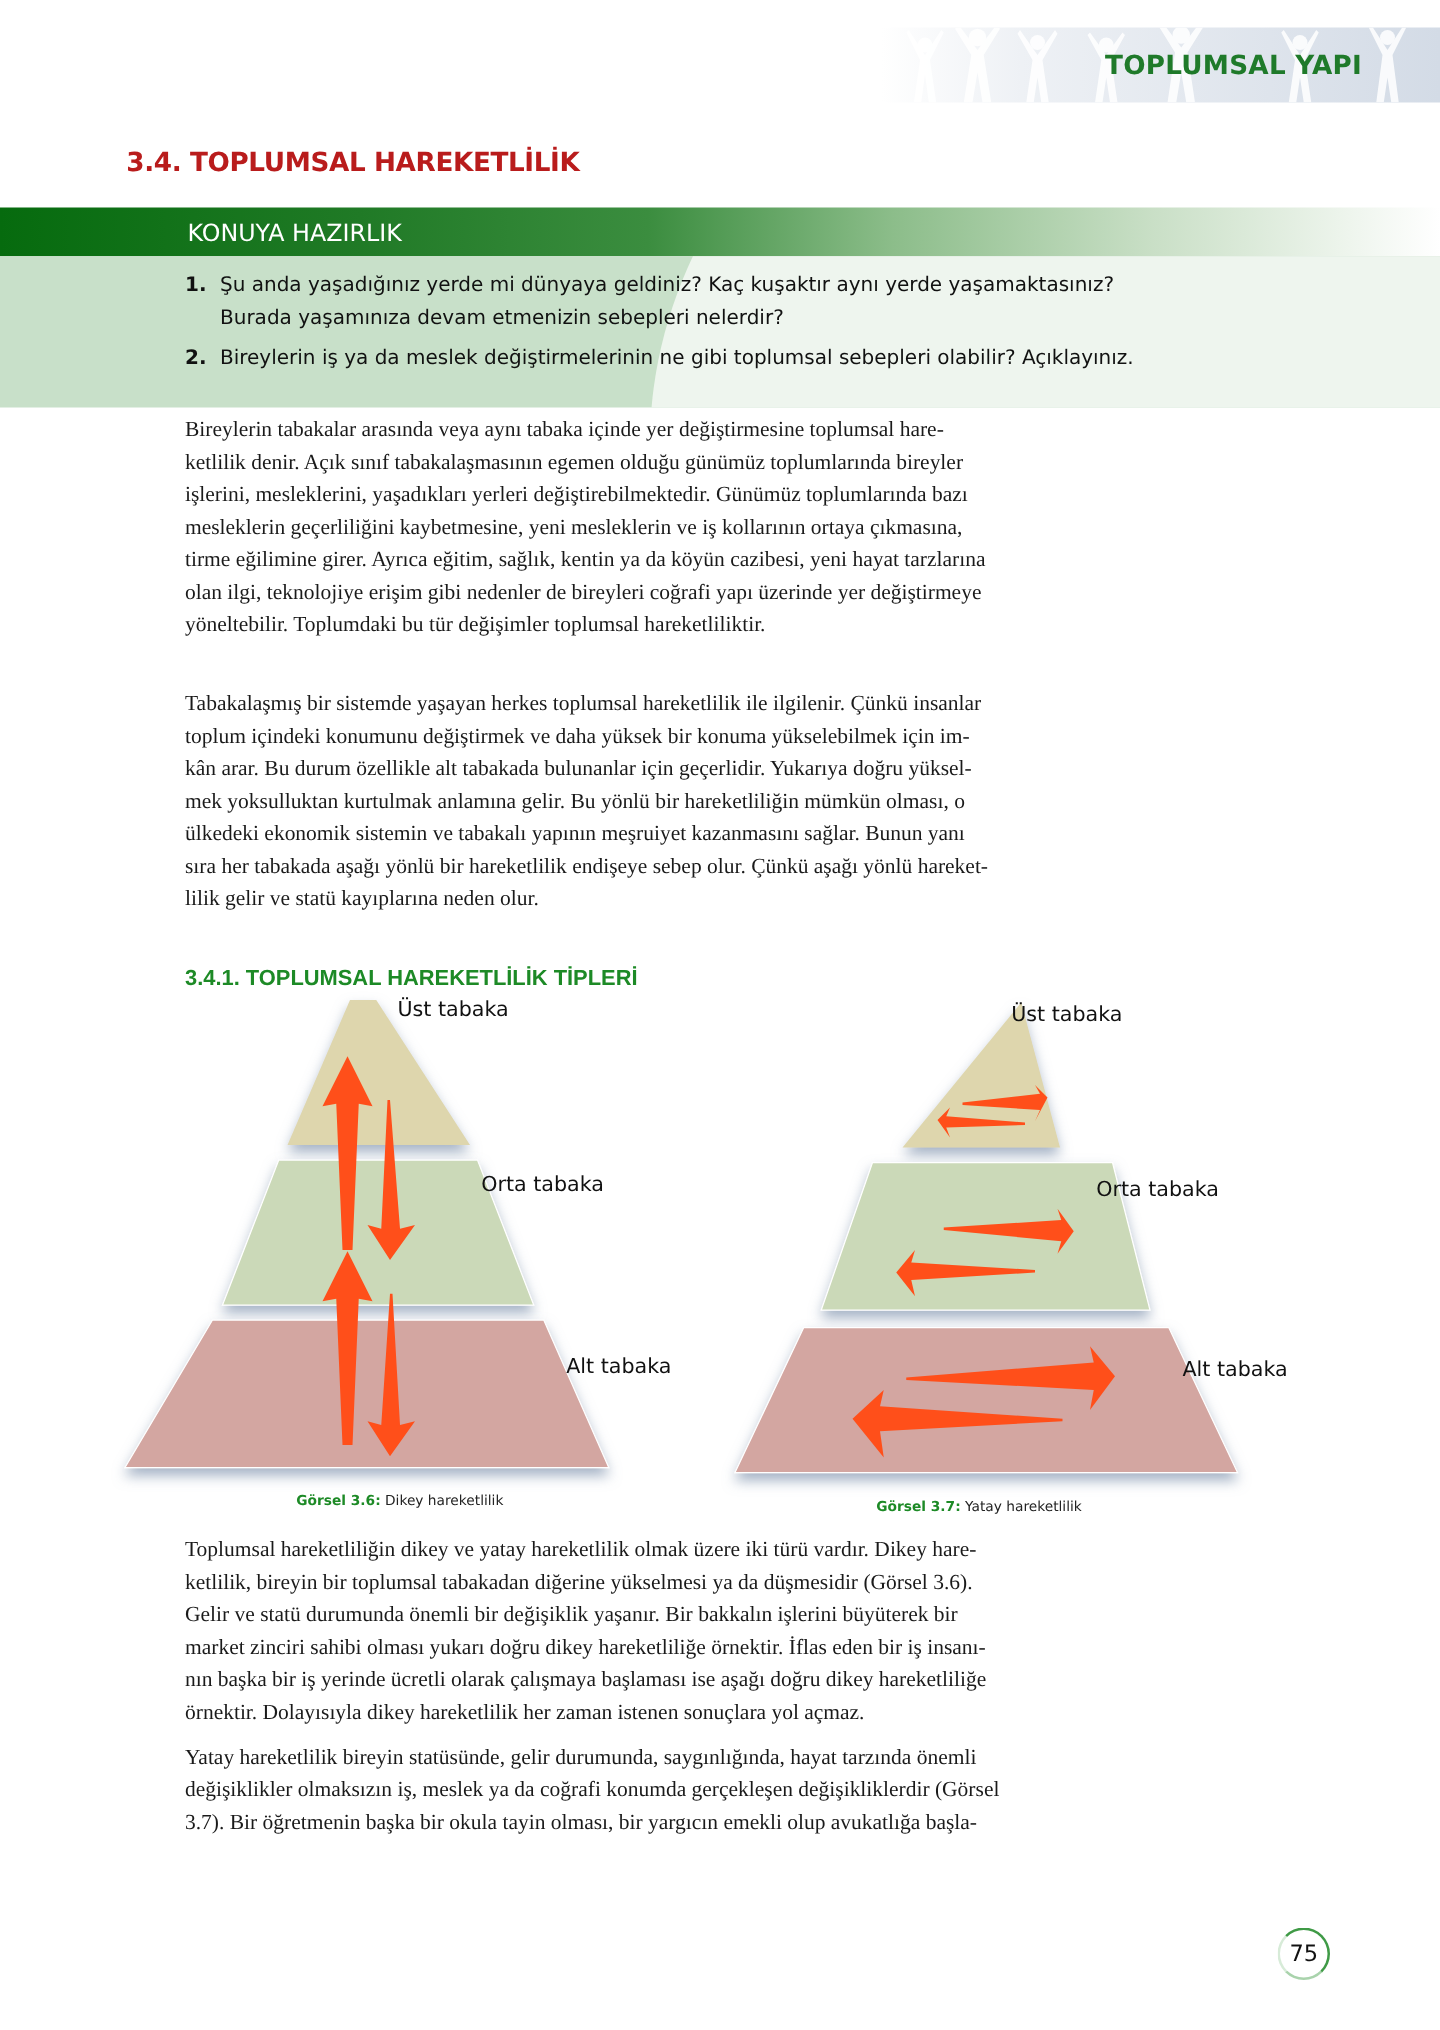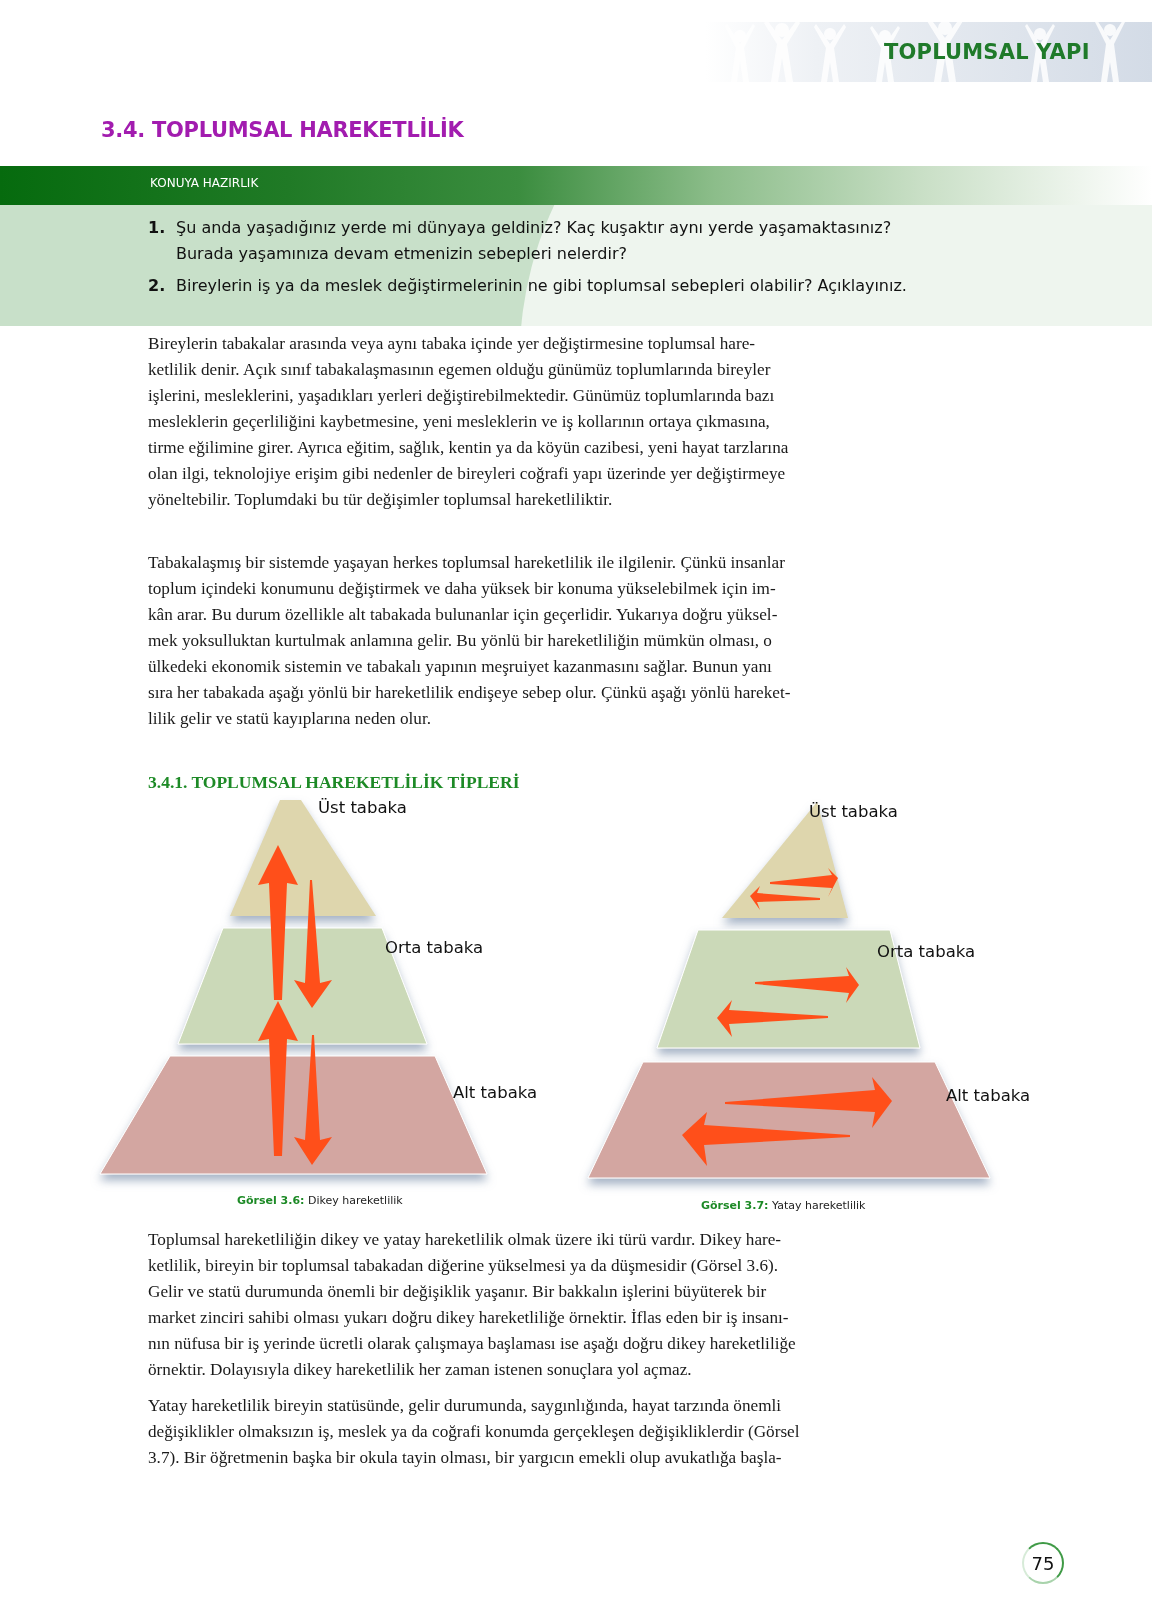--- a/index.html
+++ b/index.html
@@ -1,30 +1,30 @@
 <!DOCTYPE html>
 <html><head>
 <meta charset="utf-8">
 <style>
   html, body { margin: 0; padding: 0; }
   body { width: 1152px; height: 1624px; background: #ffffff; position: relative; overflow: hidden; font-family: "DejaVu Serif", serif; color: #1a1a1a; }
   .header-band { position: absolute; left: 705px; top: 22px; width: 447px; height: 60px; background: linear-gradient(90deg, rgba(255,255,255,1) 0%, #eef1f5 25%, #d3dbe6 100%); overflow: hidden; }
   .header-band svg { position: absolute; left: 0; top: 0; }
   .running-title { position: absolute; left: 884px; top: 40px; font-family: "DejaVu Sans", sans-serif; font-weight: bold; font-size: 21px; color: #1f7a2a; letter-spacing: 0.2px; white-space: nowrap; }
-  .section-title { position: absolute; left: 101px; top: 118px; font-family: "DejaVu Sans", sans-serif; font-weight: bold; font-size: 21px; color: #a21caf; white-space: nowrap; letter-spacing: -0.3px; }
+  .section-title { position: absolute; left: 101px; top: 118px; font-family: "DejaVu Sans", sans-serif; font-weight: bold; font-size: 21px; color: #b91c1c; white-space: nowrap; letter-spacing: -0.3px; }
   .prep-bar { position: absolute; left: 0; top: 166px; width: 1152px; height: 39px; background: linear-gradient(90deg, #066b0e 0%, #207a26 25%, #3b8d3f 45%, #8cbd8a 62%, #c9dfc6 80%, #ffffff 100%); }
-  .prep-bar-label { position: absolute; left: 150px; top: 176px; font-family: "DejaVu Sans", sans-serif; font-size: 12px; color: #ffffff; white-space: nowrap; }
+  .prep-bar-label { position: absolute; left: 150px; top: 176px; font-family: "DejaVu Sans", sans-serif; font-size: 19px; color: #ffffff; white-space: nowrap; }
   .prep-box { position: absolute; left: 0; top: 205px; width: 1152px; height: 121px; background: #c8e0c9; overflow: hidden; }
   .prep-box .swoosh { position: absolute; left: 520px; top: -300px; width: 1200px; height: 900px; border-radius: 50%; background: #eef5ee; }
   .q { position: absolute; font-family: "DejaVu Sans", sans-serif; font-size: 16px; color: #111; white-space: nowrap; }
   .q .num { position: absolute; left: 0; top: 0; }
   .q .txt { position: absolute; left: 28px; top: 0; }
   .para { position: absolute; left: 148px; width: 860px; font-family: Liberation Serif, serif; font-size: 17.2px; line-height: 26px; color: #1a1a1a; }
   .para .line { display: block; white-space: nowrap; }
-  .sub-title { position: absolute; left: 148px; top: 772px; font-family: Liberation Serif, serif; font-weight: bold; font-size: 17.5px; color: #1d8a26; white-space: nowrap; }
+  .sub-title { position: absolute; left: 148px; top: 772px; font-family: Liberation Sans, sans-serif; font-weight: bold; font-size: 17.5px; color: #1d8a26; white-space: nowrap; }
   .fig { position: absolute; text-align: right; }
   .fig svg { position: absolute; left: 0; top: 0; overflow: visible; }
   .fig-label { position: absolute; font-family: "DejaVu Sans", sans-serif; font-size: 16.5px; color: #111; white-space: nowrap; }
   .caption { position: absolute; font-family: "DejaVu Sans", sans-serif; font-size: 11px; color: #222; white-space: nowrap; }
   .caption .ref { font-weight: bold; color: #1d8a26; }
   .page-num { position: absolute; left: 1022px; top: 1542px; width: 42px; height: 42px; border-radius: 50%; border: 2px solid #3f9a46; border-left-color: #d7ebd8; border-bottom-color: #a9d3ac; box-sizing: border-box; display: flex; align-items: center; justify-content: center; font-family: "DejaVu Sans", sans-serif; font-size: 18px; color: #111; }
 </style>
 </head>
 <body>
 
@@ -151,21 +151,21 @@
 <div class="caption" style="left:701px; top:1199px;text-align:right;">
   <span class="ref">Görsel 3.7:</span>
   <span>Yatay hareketlilik</span>
 </div>
 
 <div class="para" style="top:1227px;">
   <span class="line">Toplumsal hareketliliğin dikey ve yatay  hareketlilik olmak üzere iki türü vardır. Dikey hare-</span>
   <span class="line">ketlilik, bireyin bir toplumsal tabakadan diğerine yükselmesi ya da düşmesidir (Görsel 3.6).</span>
   <span class="line">Gelir ve statü durumunda önemli bir değişiklik yaşanır. Bir bakkalın işlerini büyüterek bir</span>
   <span class="line">market zinciri sahibi olması yukarı doğru dikey hareketliliğe örnektir. İflas eden bir iş insanı-</span>
-  <span class="line">nın nüfusa bir iş yerinde ücretli olarak çalışmaya başlaması ise aşağı doğru dikey hareketliliğe</span>
+  <span class="line">nın başka bir iş yerinde ücretli olarak çalışmaya başlaması ise aşağı doğru dikey hareketliliğe</span>
   <span class="line">örnektir. Dolayısıyla dikey hareketlilik her zaman istenen sonuçlara yol açmaz.</span>
 </div>
 
 <div class="para" style="top:1393px;">
   <span class="line">Yatay hareketlilik bireyin statüsünde, gelir durumunda, saygınlığında, hayat tarzında önemli</span>
   <span class="line">değişiklikler olmaksızın iş, meslek ya da coğrafi konumda gerçekleşen değişikliklerdir (Görsel</span>
   <span class="line">3.7). Bir öğretmenin başka bir okula tayin olması, bir yargıcın emekli olup avukatlığa başla-</span>
 </div>
 
 <div class="page-num">75</div>

